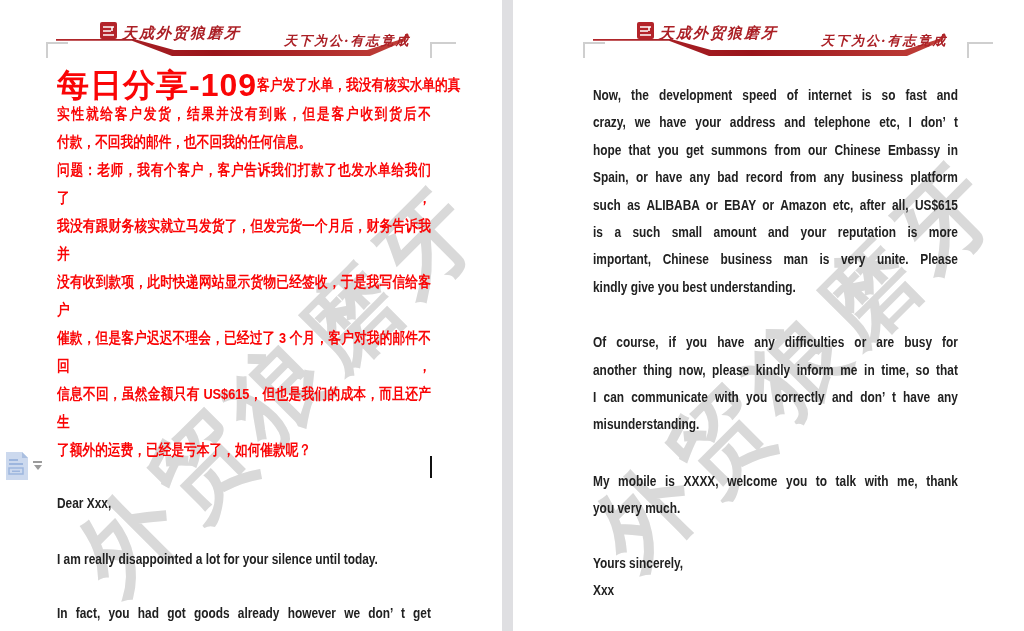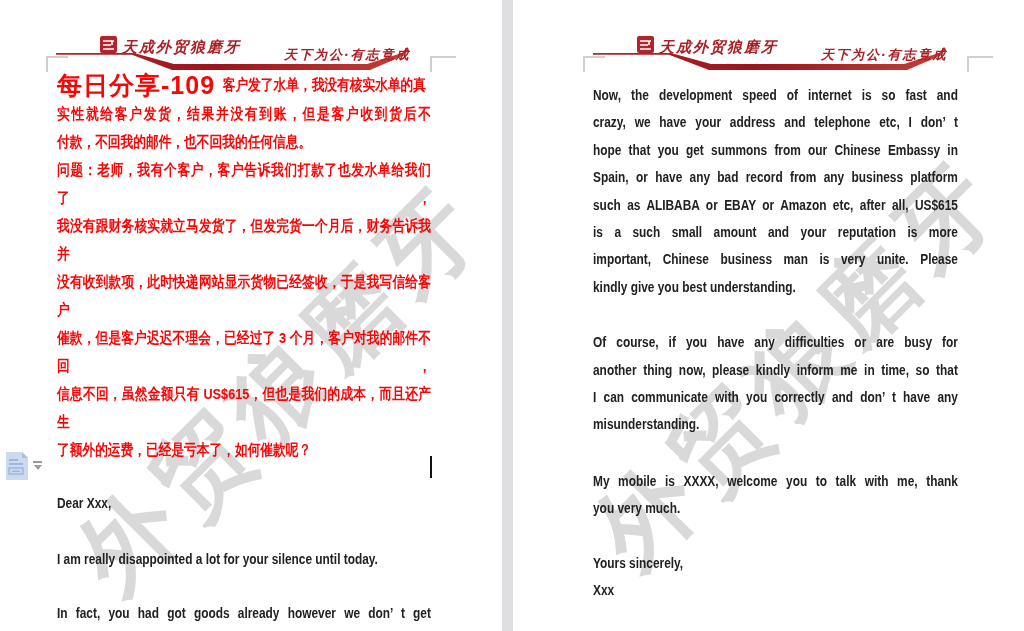--- a/index.html
+++ b/index.html
@@ -4,21 +4,21 @@
 <style>
   html,body{margin:0;padding:0;background:#ffffff;}
   .canvas{position:relative;width:1024px;height:631px;background:#ffffff;overflow:hidden;
           font-family:"Liberation Sans",sans-serif;}
   .gutter{position:absolute;left:502px;top:0;width:11px;height:631px;background:#dfdfe2;}
   .page{position:absolute;top:0;height:631px;background:#ffffff;}
   .page-left{left:0;width:502px;}
   .page-right{left:513px;width:511px;}
 
   
-  .hdr{position:absolute;top:36px;width:420px;height:44px;z-index:3;}
+  .hdr{position:absolute;top:22px;width:420px;height:44px;z-index:3;}
   .page-left  .hdr{left:46px;}
   .page-right .hdr{left:70px;}
   .cropmark{position:absolute;border-left:2px solid #cfcfcf;border-top:2px solid #cfcfcf;width:20px;height:14px;}
   .crop-l{left:0;top:20px;}
   .crop-r{left:384px;top:20px;width:24px;}
   .ribbon{position:absolute;left:10px;top:10px;}
   .seal{position:absolute;left:54px;top:0;}
   .brand{position:absolute;left:76px;top:2px;font-family:"DejaVu Serif","Liberation Serif",serif;
          font-style:italic;font-weight:bold;font-size:15px;letter-spacing:2px;color:#ab2026;white-space:nowrap;}
   .motto{position:absolute;left:238px;top:10px;font-family:"DejaVu Serif","Liberation Serif",serif;
@@ -31,21 +31,21 @@
   .page-left  .watermark{left:282px;top:390px;}
   .page-right .watermark{left:287px;top:365px;}
 
   
   .content{position:absolute;z-index:2;transform:scaleX(0.82);transform-origin:left top;}
   .page-left  .content{left:57px;top:64px;width:456px;}
   .page-right .content{left:80px;top:82px;width:445px;}
 
   .title-line{height:36px;display:flex;align-items:flex-end;white-space:nowrap;}
   .daily-title{display:inline-block;transform:scaleX(1.22);transform-origin:left bottom;
-               font-size:25px;font-weight:800;color:#fa0506;letter-spacing:1px;line-height:30px;}
+               font-size:32px;font-weight:800;color:#fa0506;letter-spacing:1px;line-height:30px;}
   .title-rest{margin-left:44px;font-size:15.5px;font-weight:700;color:#fa0506;line-height:30px;}
 
   .zh{font-size:15.5px;font-weight:700;color:#fa0506;line-height:28px;
       text-align:justify;text-align-last:justify;overflow:hidden;}
   .zh.last{text-align-last:left;}
 
   .en{font-size:14.5px;font-weight:700;color:#212121;line-height:27.4px;
       text-align:justify;text-align-last:justify;overflow:hidden;}
   .en.last{text-align-last:left;}
 

